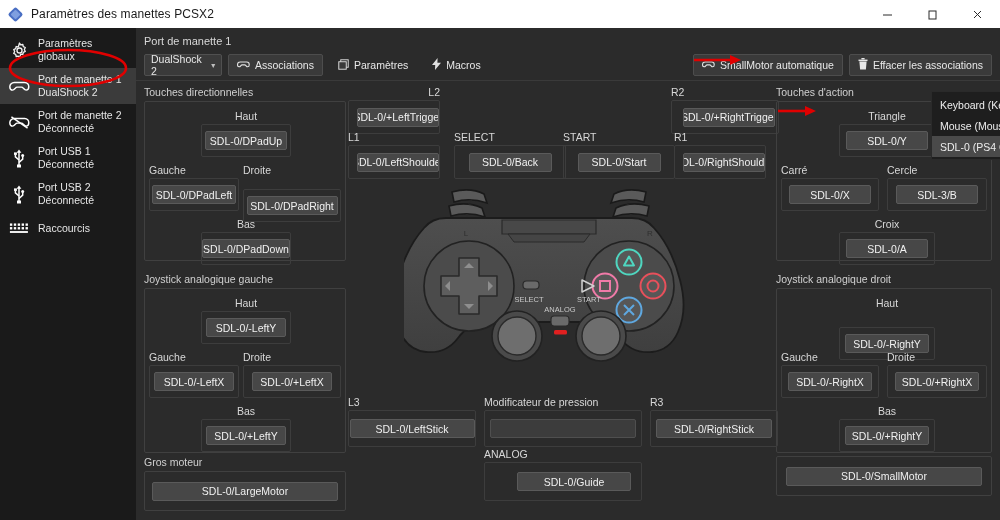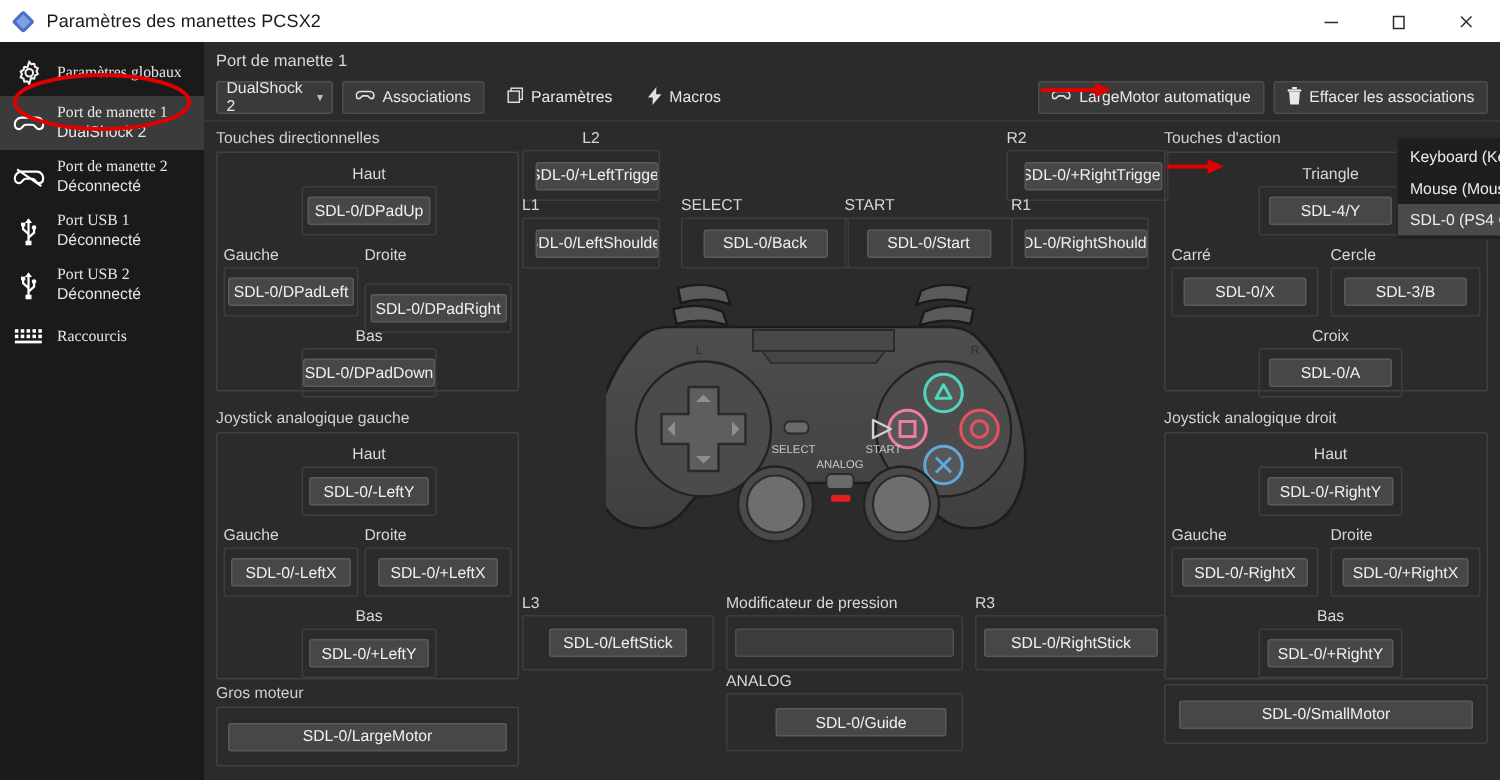--- a/index.html
+++ b/index.html
@@ -39,21 +39,21 @@
   .sidebar {
     position: absolute; left: 0; top: 0; width: 136px; height: 492px;
     background: #1a1a1a;
   }
   .side-item {
     display: flex; align-items: center; gap: 8px;
     padding: 5px 6px 5px 8px; min-height: 26px;
   }
   .side-item.selected { background: #3b3b3b; }
   .side-ico { width: 22px; height: 22px; flex: 0 0 22px; display:flex; align-items:center; justify-content:center; }
-  .side-lbl { font-size: 10.5px; color: #e6e6e6; line-height: 13px; font-family: Liberation Serif, serif; }
+  .side-lbl { font-size: 10.5px; color: #e6e6e6; line-height: 13px; }
   .side-sub { font-size: 10.5px; color: #e6e6e6; line-height: 13px; }
 
   
   .main { position: absolute; left: 136px; top: 0; width: 864px; height: 492px; background: #2b2b2b; }
   .page-title { position: absolute; left: 8px; top: 7px; font-size: 11px; color: #d8d8d8; }
 
   .toolbar { position: absolute; left: 8px; top: 25px; height: 24px; display: flex; align-items: center; gap: 6px; }
   .combo {
     height: 22px; min-width: 74px; background: #3a3a3a; border: 1px solid #505050; border-radius: 2px;
     display: flex; align-items: center; padding: 0 6px; gap: 8px;
@@ -269,21 +269,21 @@
         </div>
       </div>
 
       <div class="toolbar-right">
         <div class="tbtn">
           <span>
             <svg width="13" height="9" viewBox="0 0 26 18" fill="none" stroke="#e0e0e0" stroke-width="2.2" stroke-linejoin="round">
               <path d="M6.5 4h13c3 0 5 2.6 5 5.3 0 2.6-1.4 4.2-3.3 4.2-1.6 0-2.3-1-3.3-2.2-.8-1-1.5-1.5-2.6-1.5h-5c-1.1 0-1.8.5-2.6 1.5-1 1.2-1.7 2.2-3.3 2.2C2.4 13.5 1 11.9 1 9.3 1 6.6 3.5 4 6.5 4z"></path>
             </svg>
           </span>
-          <span>LargeMotor automatique</span>
+          <span>SmallMotor automatique</span>
         </div>
         <div class="tbtn">
           <span>
             <svg width="10" height="12" viewBox="0 0 10 12">
               <rect x="0.5" y="1.6" width="9" height="1.5" fill="#e8e8e8"></rect>
               <rect x="3.4" y="0" width="3.2" height="1.4" fill="#e8e8e8"></rect>
               <path d="M1.4 3.4h7.2l-.7 8.2H2.1z" fill="#e8e8e8"></path>
             </svg>
           </span>
           <span>Effacer les associations</span>
@@ -353,21 +353,21 @@
       </div>
 
       <div class="gbox" style="left:8px; top:428px; width:202px;">
         <div class="gtitle">Gros moteur</div>
         <div class="gframe" style="height:40px; display:flex; align-items:center; justify-content:center;">
           <div class="bindbtn" style="width:186px;">SDL-0/LargeMotor</div>
         </div>
       </div>
 
       <div class="slot" style="left:212px; top:58px; width:92px;">
-        <div class="slot-lbl" style="text-align:center;">L2</div>
+        <div class="slot-lbl" style="text-align:right;">L2</div>
         <div class="slot-frame" style="height:34px; margin-top:2px;">
           <div class="bindbtn" style="width:92px; margin-left:8px;">SDL-0/+LeftTrigger</div>
         </div>
       </div>
       <div class="slot" style="left:212px; top:103px; width:92px;">
         <div class="slot-lbl" style="text-align:left;">L1</div>
         <div class="slot-frame" style="height:34px; margin-top:2px;">
           <div class="bindbtn" style="width:92px; margin-left:8px;">SDL-0/LeftShoulder</div>
         </div>
       </div>
@@ -459,21 +459,21 @@
           <circle cx="197" cy="150" r="19" fill="#6e6e6e" stroke="#2a2a2a" stroke-width="1.4"></circle>
         </svg>
       </div>
 
       <div class="gbox" style="left:640px; top:58px; width:216px;">
         <div class="gtitle">Touches d'action</div>
         <div class="gframe" style="height:160px;">
           <div class="slot" style="left:62px; top:8px; width:96px;">
             <div class="slot-lbl">Triangle</div>
             <div class="slot-frame" style="height:33px; margin-top:2px;">
-              <div class="bindbtn" style="width:82px;">SDL-4/Y</div>
+              <div class="bindbtn" style="width:82px;">SDL-0/Y</div>
             </div>
           </div>
           <div class="slot" style="left:4px; top:62px; width:98px;">
             <div class="slot-lbl" style="text-align:left;">Carré</div>
             <div class="slot-frame" style="height:33px; margin-top:2px;">
               <div class="bindbtn" style="width:82px;">SDL-0/X</div>
             </div>
           </div>
           <div class="slot" style="left:110px; top:62px; width:100px;">
             <div class="slot-lbl" style="text-align:left;">Cercle</div>
@@ -488,21 +488,21 @@
             </div>
           </div>
         </div>
       </div>
 
       <div class="gbox" style="left:640px; top:245px; width:216px;">
         <div class="gtitle">Joystick analogique droit</div>
         <div class="gframe" style="height:165px;">
           <div class="slot" style="left:62px; top:8px; width:96px;">
             <div class="slot-lbl">Haut</div>
-            <div class="slot-frame" style="height:33px; margin-top:2px;">
+            <div class="slot-frame" style="height:33px; margin-top:18px;">
               <div class="bindbtn" style="width:84px;">SDL-0/-RightY</div>
             </div>
           </div>
           <div class="slot" style="left:4px; top:62px; width:98px;">
             <div class="slot-lbl" style="text-align:left;">Gauche</div>
             <div class="slot-frame" style="height:33px; margin-top:2px;">
               <div class="bindbtn" style="width:84px;">SDL-0/-RightX</div>
             </div>
           </div>
           <div class="slot" style="left:110px; top:62px; width:100px;">
@@ -522,21 +522,21 @@
 
       <div class="gbox" style="left:640px; top:428px; width:216px;">
         <div class="gframe" style="height:40px; display:flex; align-items:center; justify-content:center;">
           <div class="bindbtn" style="width:196px;">SDL-0/SmallMotor</div>
         </div>
       </div>
 
       <div class="slot" style="left:212px; top:368px; width:128px;">
         <div class="slot-lbl" style="text-align:left;">L3</div>
         <div class="slot-frame" style="height:37px; margin-top:2px;">
-          <div class="bindbtn" style="width:92px;">SDL-0/LeftStick</div>
+          <div class="bindbtn" style="width:125px;">SDL-0/LeftStick</div>
         </div>
       </div>
       <div class="slot" style="left:348px; top:368px; width:158px;">
         <div class="slot-lbl" style="text-align:left;">Modificateur de pression</div>
         <div class="slot-frame" style="height:37px; margin-top:2px;">
           <div class="bindbtn empty" style="width:146px;"></div>
         </div>
       </div>
       <div class="slot" style="left:514px; top:368px; width:128px;">
         <div class="slot-lbl" style="text-align:left;">R3</div>

